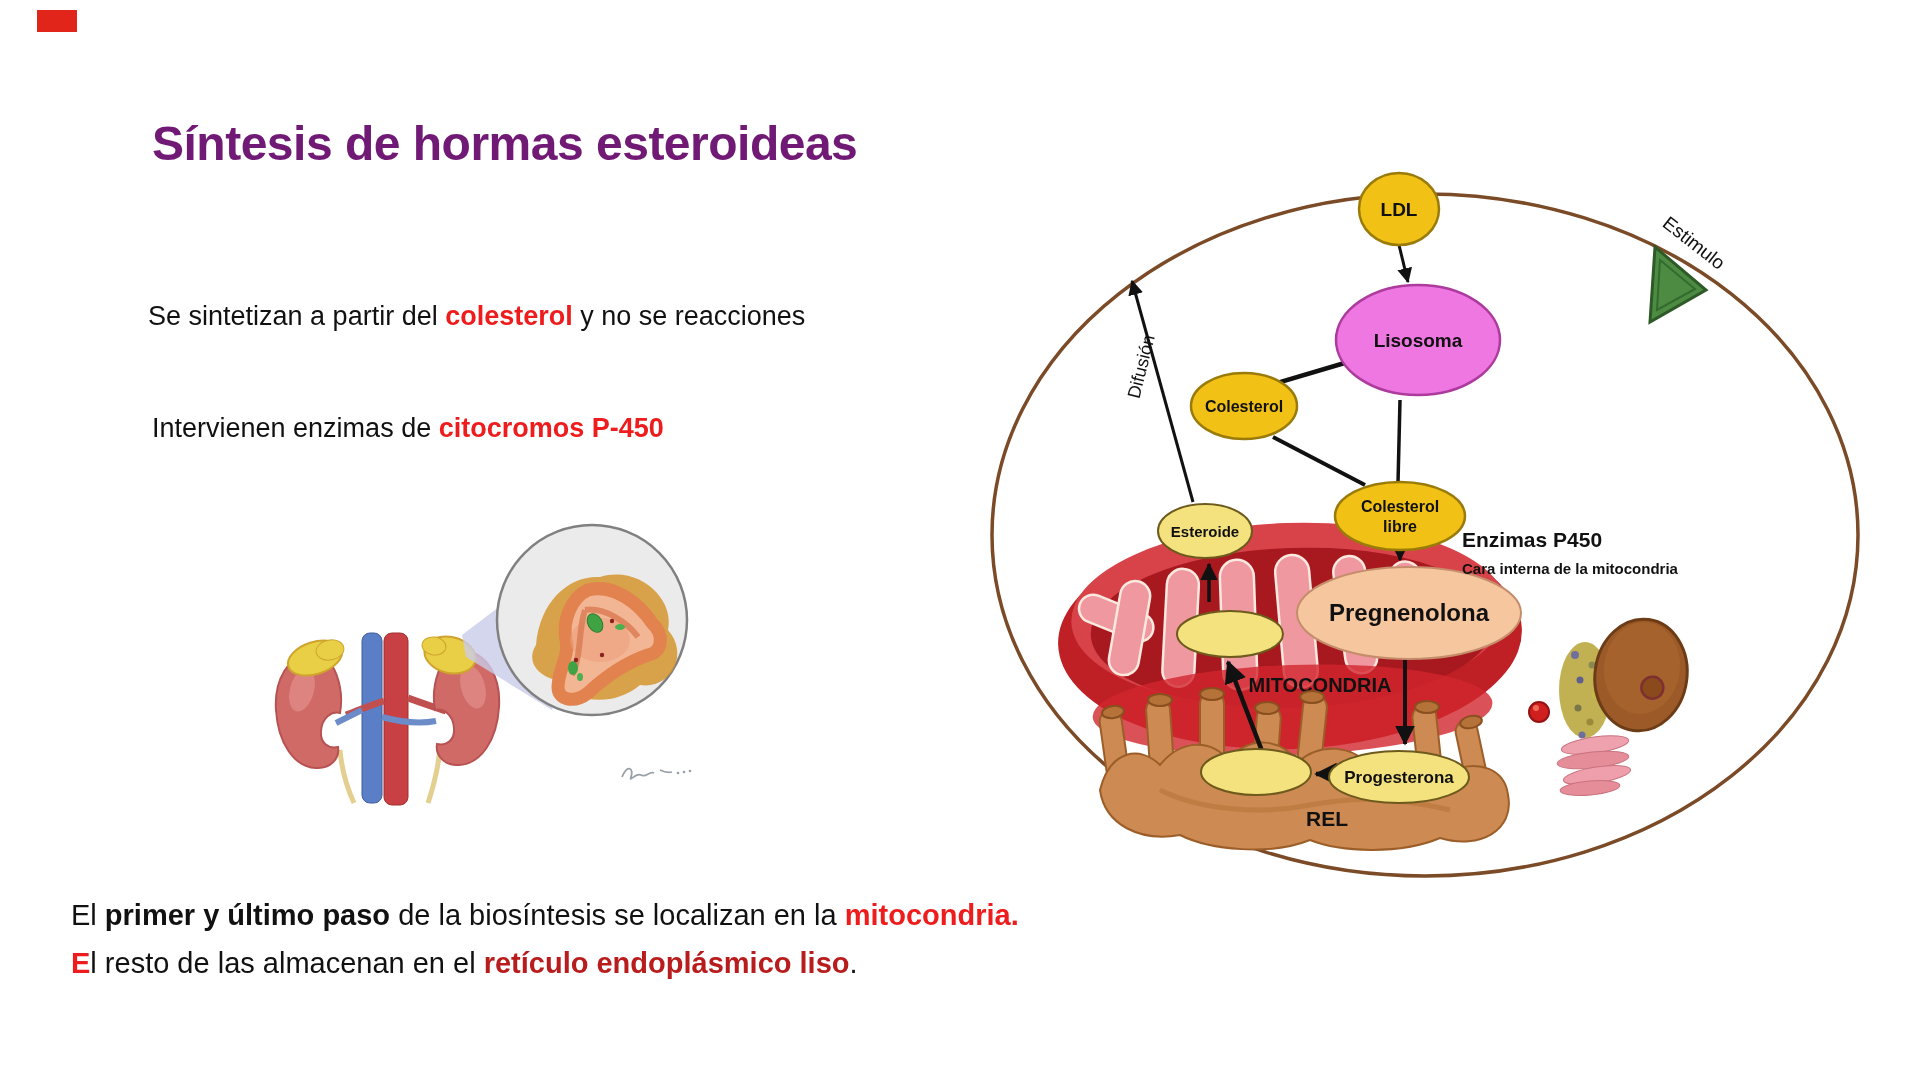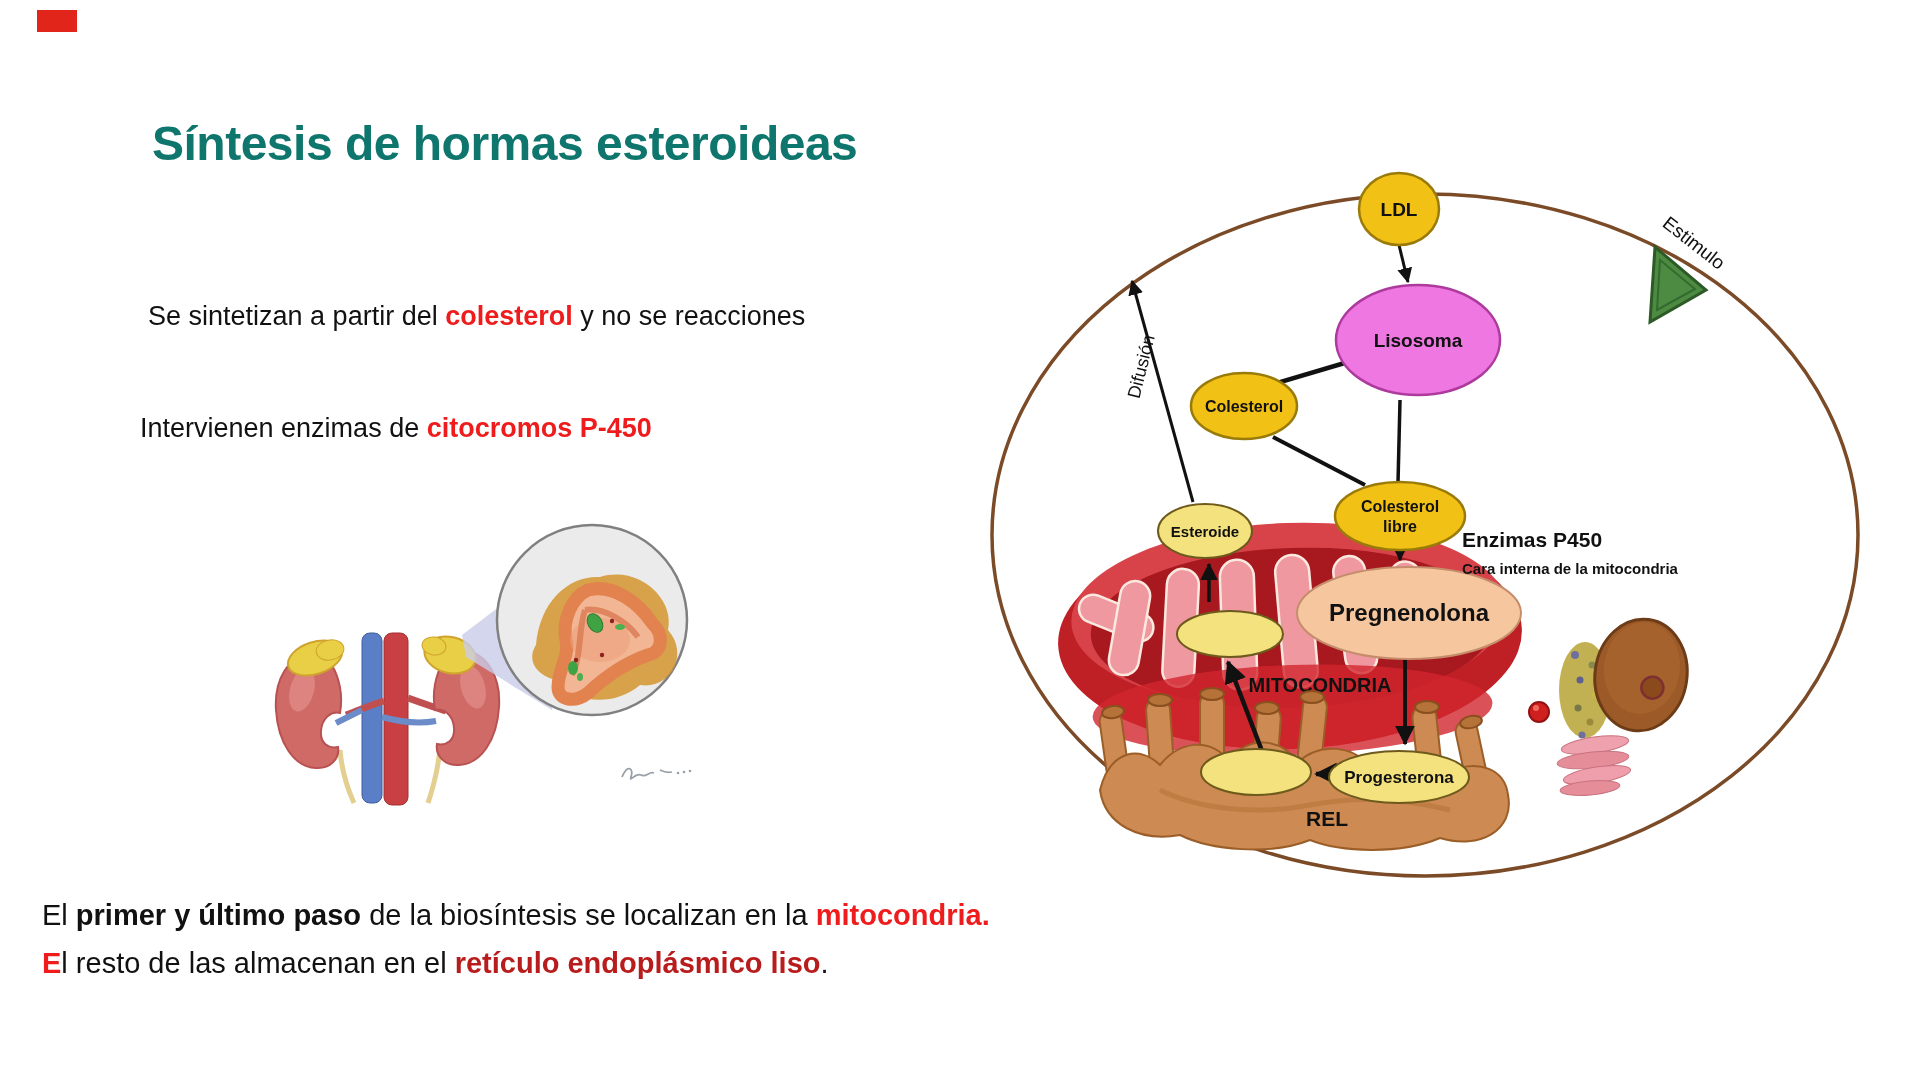--- a/index.html
+++ b/index.html
@@ -1,27 +1,27 @@
 <!DOCTYPE html>
 <html><head>
 <meta charset="utf-8">
 <style>
   html,body{margin:0;padding:0;background:#ffffff;}
   .slide{position:relative;width:1920px;height:1080px;background:#ffffff;overflow:hidden;
          font-family:"Liberation Sans", sans-serif;}
   .red-marker{position:absolute;left:37px;top:10px;width:40px;height:22px;background:#e1251b;}
-  .title{position:absolute;left:152px;top:84px;font-size:48px;font-weight:bold;color:#0f766e;
+  .title{position:absolute;left:152px;top:84px;font-size:48px;font-weight:bold;color:#701a75;
          letter-spacing:-0.5px;white-space:nowrap;}
   .intro{position:absolute;font-size:27px;color:#111;white-space:nowrap;}
   .intro1{left:148px;top:274px;}
-  .intro2{left:140px;top:386px;}
+  .intro2{left:152px;top:386px;}
   .hl-red{color:#ee1c1c;font-weight:bold;}
   .bold-black{font-weight:bold;}
   .hl-blue{color:#b91c1c;font-weight:bold;}
-  .footer{position:absolute;left:42px;top:891px;font-size:29px;color:#111;line-height:48px;white-space:nowrap;}
+  .footer{position:absolute;left:71px;top:891px;font-size:29px;color:#111;line-height:48px;white-space:nowrap;}
   svg{position:absolute;overflow:visible;}
   .kidney-svg{left:270px;top:505px;}
   .cell-svg{left:960px;top:150px;}
   text{font-family:"Liberation Sans", sans-serif;}
 </style>
 </head>
 <body>
 
 <div class="slide">
 

